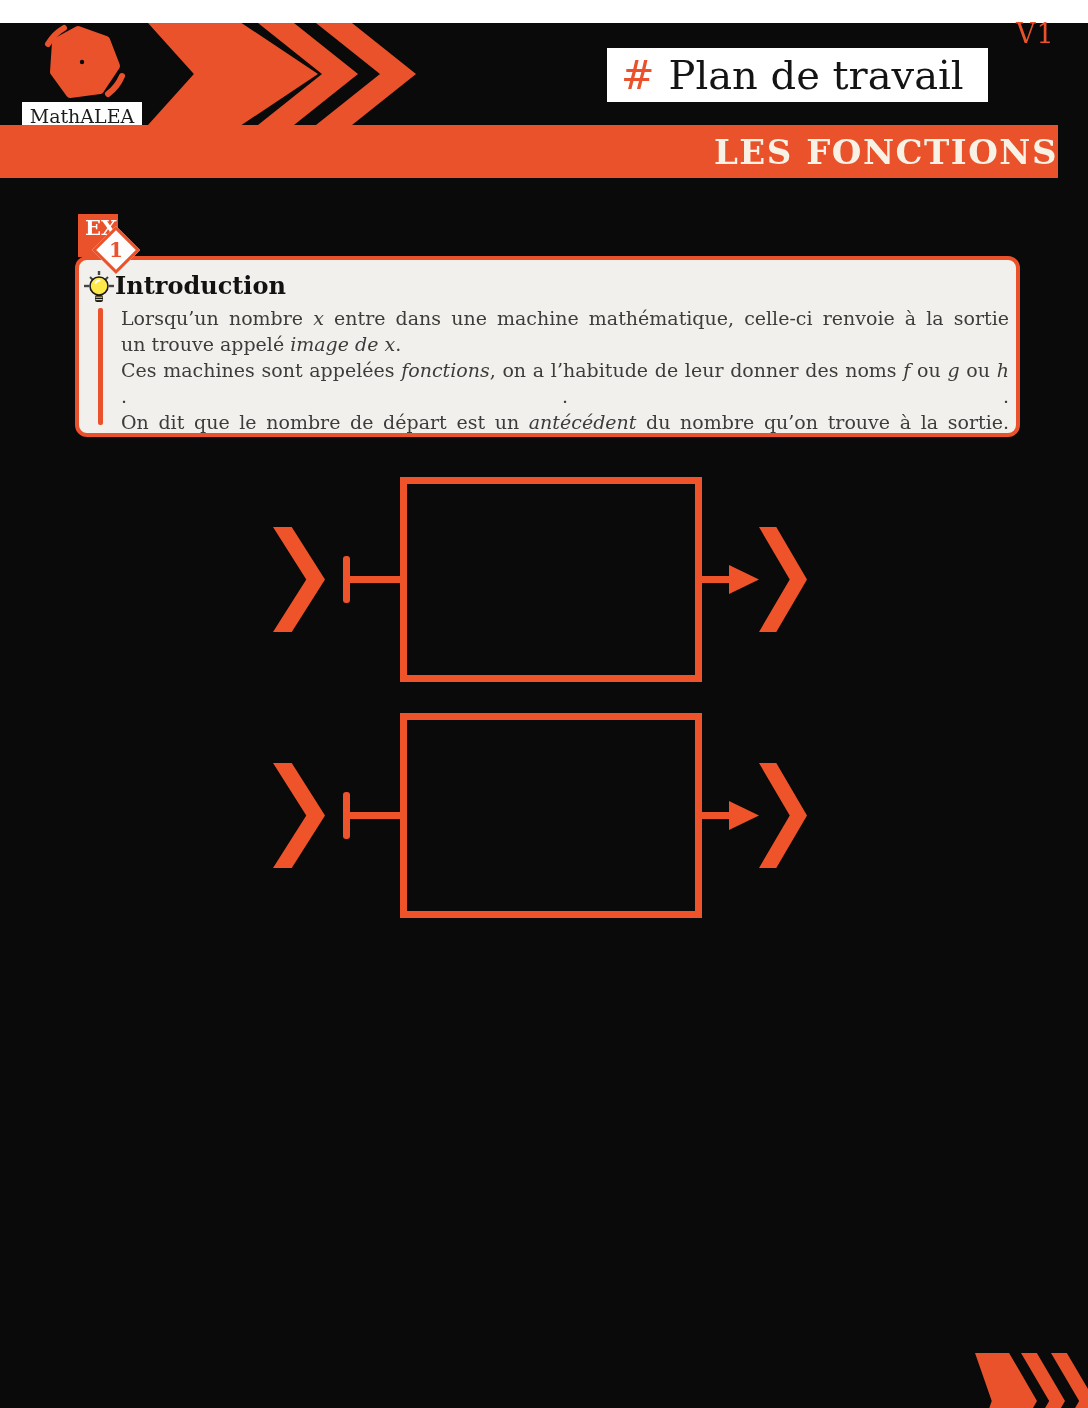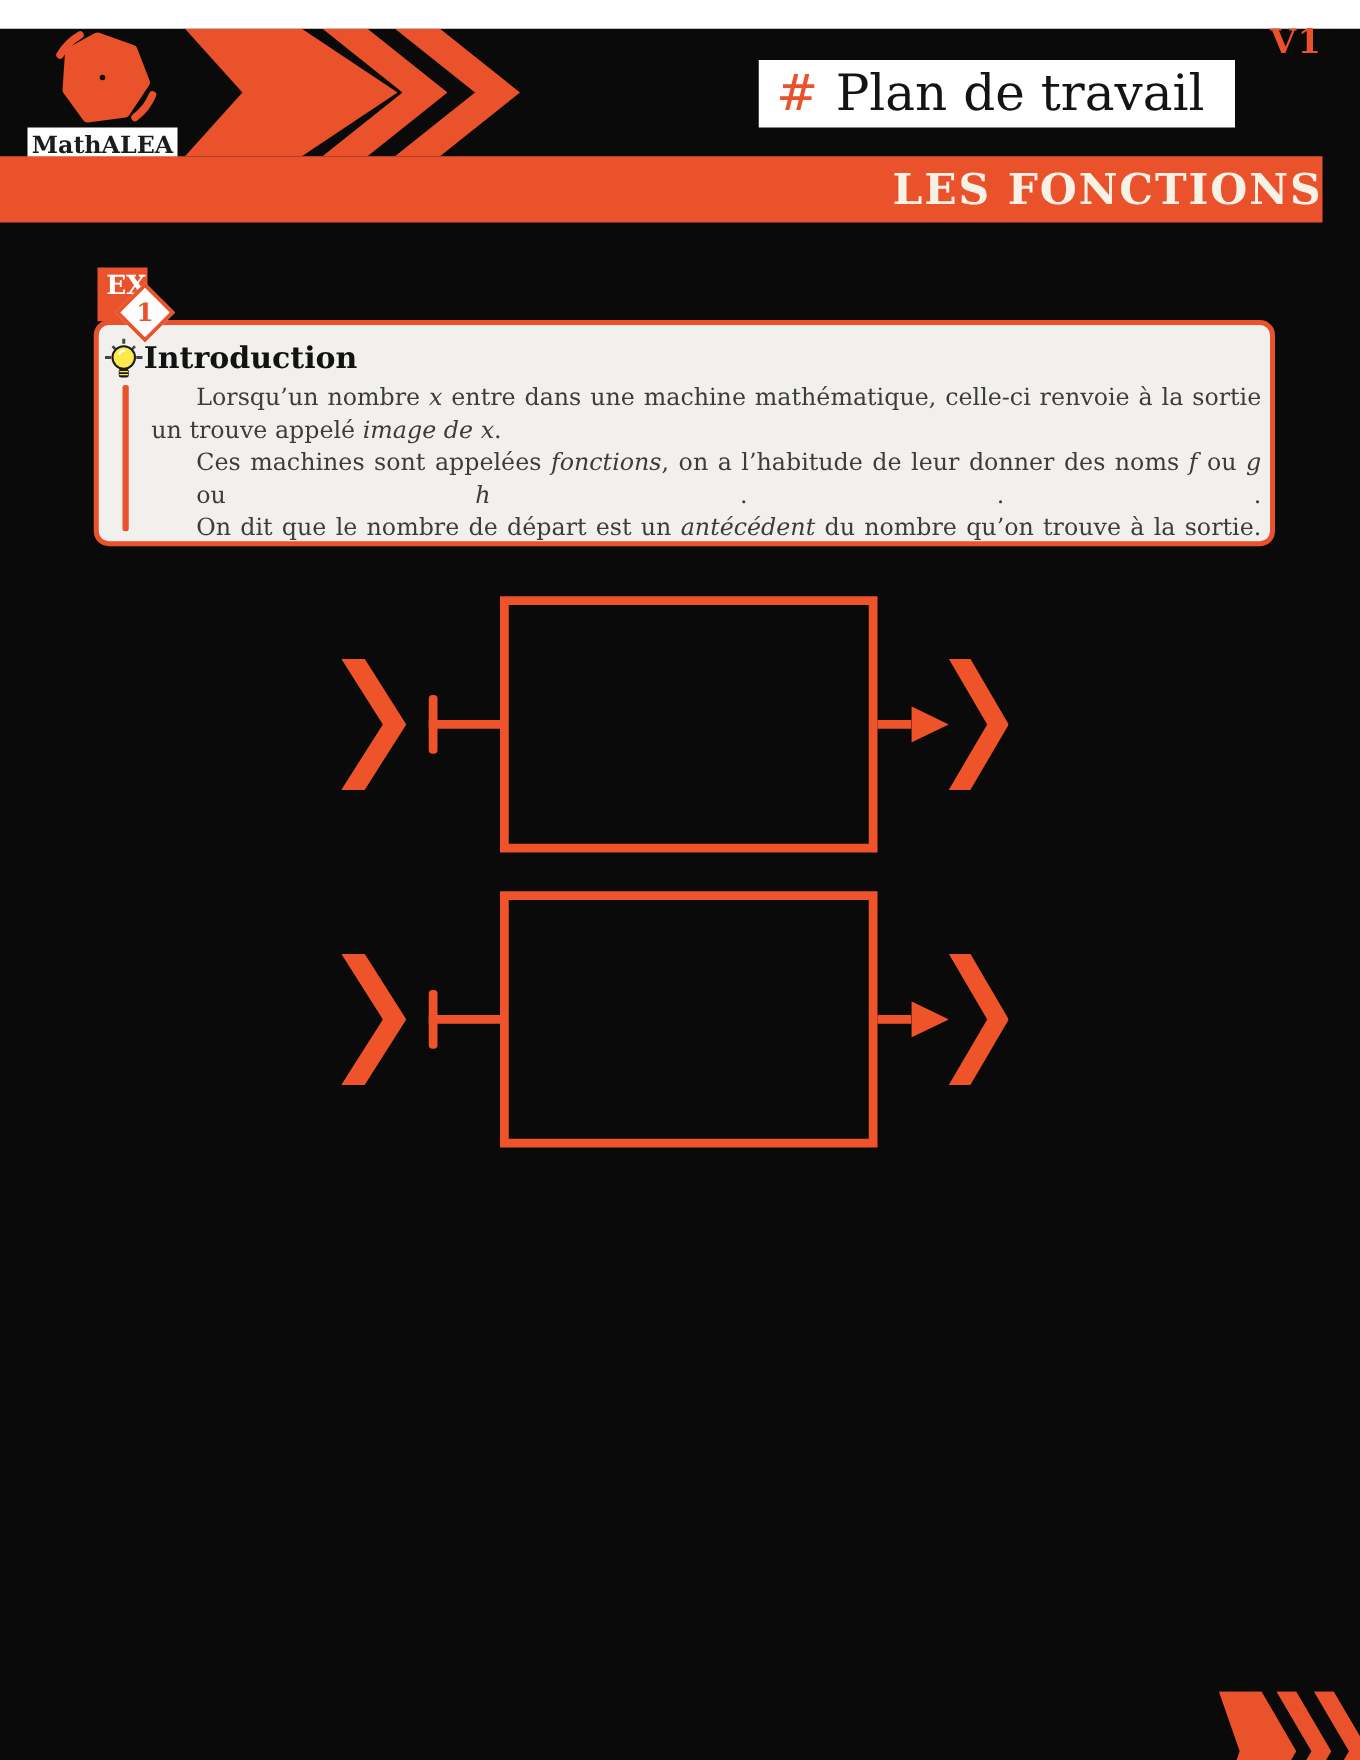--- a/index.html
+++ b/index.html
@@ -8,36 +8,36 @@
   .page {
     position:relative; width:1088px; height:1408px;
     background:var(--ink); overflow:hidden;
     font-family:"DejaVu Serif","Liberation Serif",serif;
   }
   
   .top-strip { position:absolute; left:0; top:0; width:1088px; height:23px; background:#ffffff; }
   .logo-svg { position:absolute; left:26px; top:24px; }
   .logo-label {
     position:absolute; left:22px; top:102px; width:120px; height:27px;
-    background:#ffffff; color:#1c1c1c; font-weight:bold; font-size:19px;
+    background:#ffffff; color:#1c1c1c; font-weight:normal; font-size:19px;
     display:flex; align-items:center; justify-content:center;
   }
   .chev-group-top { position:absolute; left:148px; top:23px; width:290px; height:102px; }
   .chev-group-bottom { position:absolute; left:975px; top:1353px; width:130px; height:96px; }
   .notch-arrow {
     position:absolute; top:0; height:100%; background:var(--accent);
     clip-path:polygon(0 0,55% 0,100% 50%,55% 100%,0 100%,27% 50%);
   }
   .chev-stroke {
     position:absolute; top:0; height:100%; background:var(--accent);
     clip-path:polygon(0 0,36% 0,100% 50%,36% 100%,0 100%,64% 50%);
   }
   .version {
     position:absolute; left:1016px; top:18px; width:60px;
-    color:var(--accent); font-weight:bold; font-size:27px; letter-spacing:1px;
+    color:var(--accent); font-weight:normal; font-size:27px; letter-spacing:1px;
   }
   .plan-box {
     position:absolute; left:607px; top:48px; width:381px; height:54px;
     background:#ffffff; display:flex; align-items:center; padding-left:14px;
   }
   .plan-hash { color:var(--accent); font-size:40px; margin-right:14px; }
   .plan-title { color:#141414; font-size:40px; }
   .banner {
     position:absolute; left:0; top:125px; width:1058px; height:53px;
     background:var(--accent); color:#F8F2E6; font-size:34px; font-weight:bold;
@@ -67,21 +67,21 @@
     position:absolute; left:36px; top:11px; color:#121212;
     font-size:24px; font-weight:bold;
   }
   .intro-rule { position:absolute; left:19px; top:48px; width:5px; height:117px;
     background:var(--accent); border-radius:2px; }
   .intro-lines {
     position:absolute; left:42px; top:45px; width:888px;
     color:#3C3C3C; font-size:19px; line-height:26px;
   }
   .line { white-space:nowrap; }
-  .line.just { white-space:normal; text-align:justify; text-align-last:justify;margin-left:36px; }
+  .line.just { white-space:normal; text-align:justify; text-align-last:justify; }
   .it { font-style:italic; }
   
   .machine { position:absolute; left:273px; width:540px; height:105px; }
   .machine.m1 { top:527px; }
   .machine.m2 { top:763px; }
   .m-chev-in  { position:absolute; left:0; top:0; width:52px; height:105px; background:var(--accent2);
     clip-path:polygon(0 0,36% 0,100% 50%,36% 100%,0 100%,64% 50%); }
   .m-tick { position:absolute; left:70px; top:29px; width:7px; height:47px;
     background:var(--accent2); border-radius:3px; }
   .m-line-in  { position:absolute; left:70px; top:49px; width:57px; height:7px; background:var(--accent2); }

